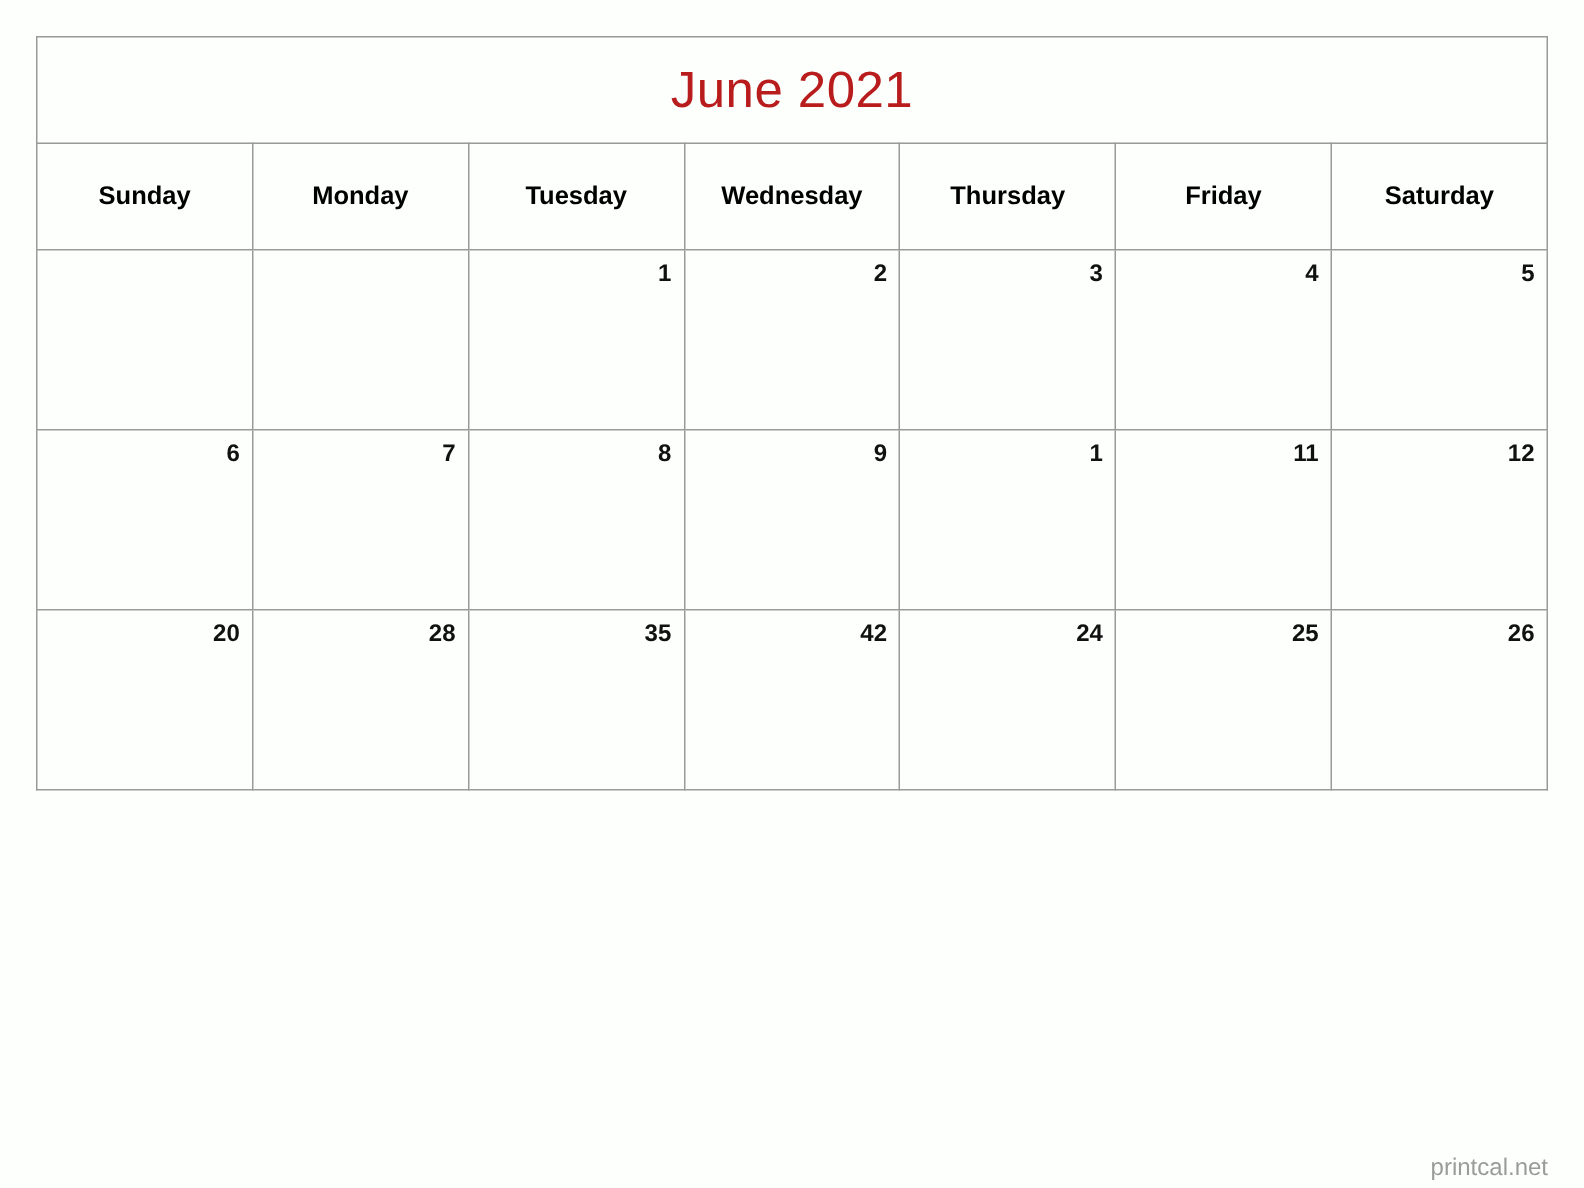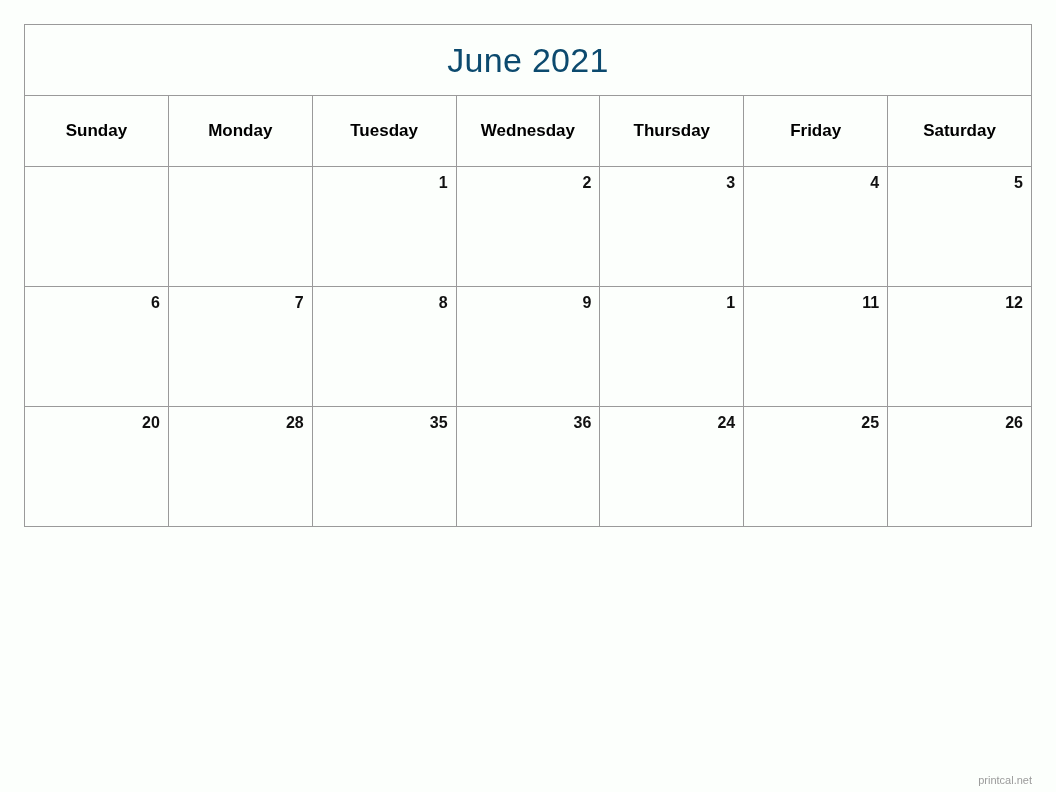--- a/index.html
+++ b/index.html
@@ -44,21 +44,21 @@
   
   .title-cell {
     height: 70px;
     text-align: center;
     vertical-align: middle;
   }
   .title-text {
     font-size: 34px;
     font-weight: 300;
     letter-spacing: 0.3px;
-    color: #0c4a6e;
+    color: #b91c1c;
     line-height: 1;
     display: block;
   }
 
   
   .dow-cell {
     height: 70px;
     text-align: center;
     vertical-align: middle;
   }
@@ -89,21 +89,21 @@
 
   
   .footer {
     position: absolute;
     right: 24px;
     bottom: 4px;
     width: 1008px;
     text-align: right;
   }
   .footer-text {
-    font-size: 11px;
+    font-size: 16px;
     color: #9b9b9b;
     font-family: "Liberation Sans", sans-serif;
   }
 </style>
 </head>
 <body>
 
 <div class="page">
 
   <table class="calendar">
@@ -191,21 +191,21 @@
         <td class="date-cell">
           <span class="date-num">20</span>
         </td>
         <td class="date-cell">
           <span class="date-num">28</span>
         </td>
         <td class="date-cell">
           <span class="date-num">35</span>
         </td>
         <td class="date-cell">
-          <span class="date-num">36</span>
+          <span class="date-num">42</span>
         </td>
         <td class="date-cell">
           <span class="date-num">24</span>
         </td>
         <td class="date-cell">
           <span class="date-num">25</span>
         </td>
         <td class="date-cell">
           <span class="date-num">26</span>
         </td>

